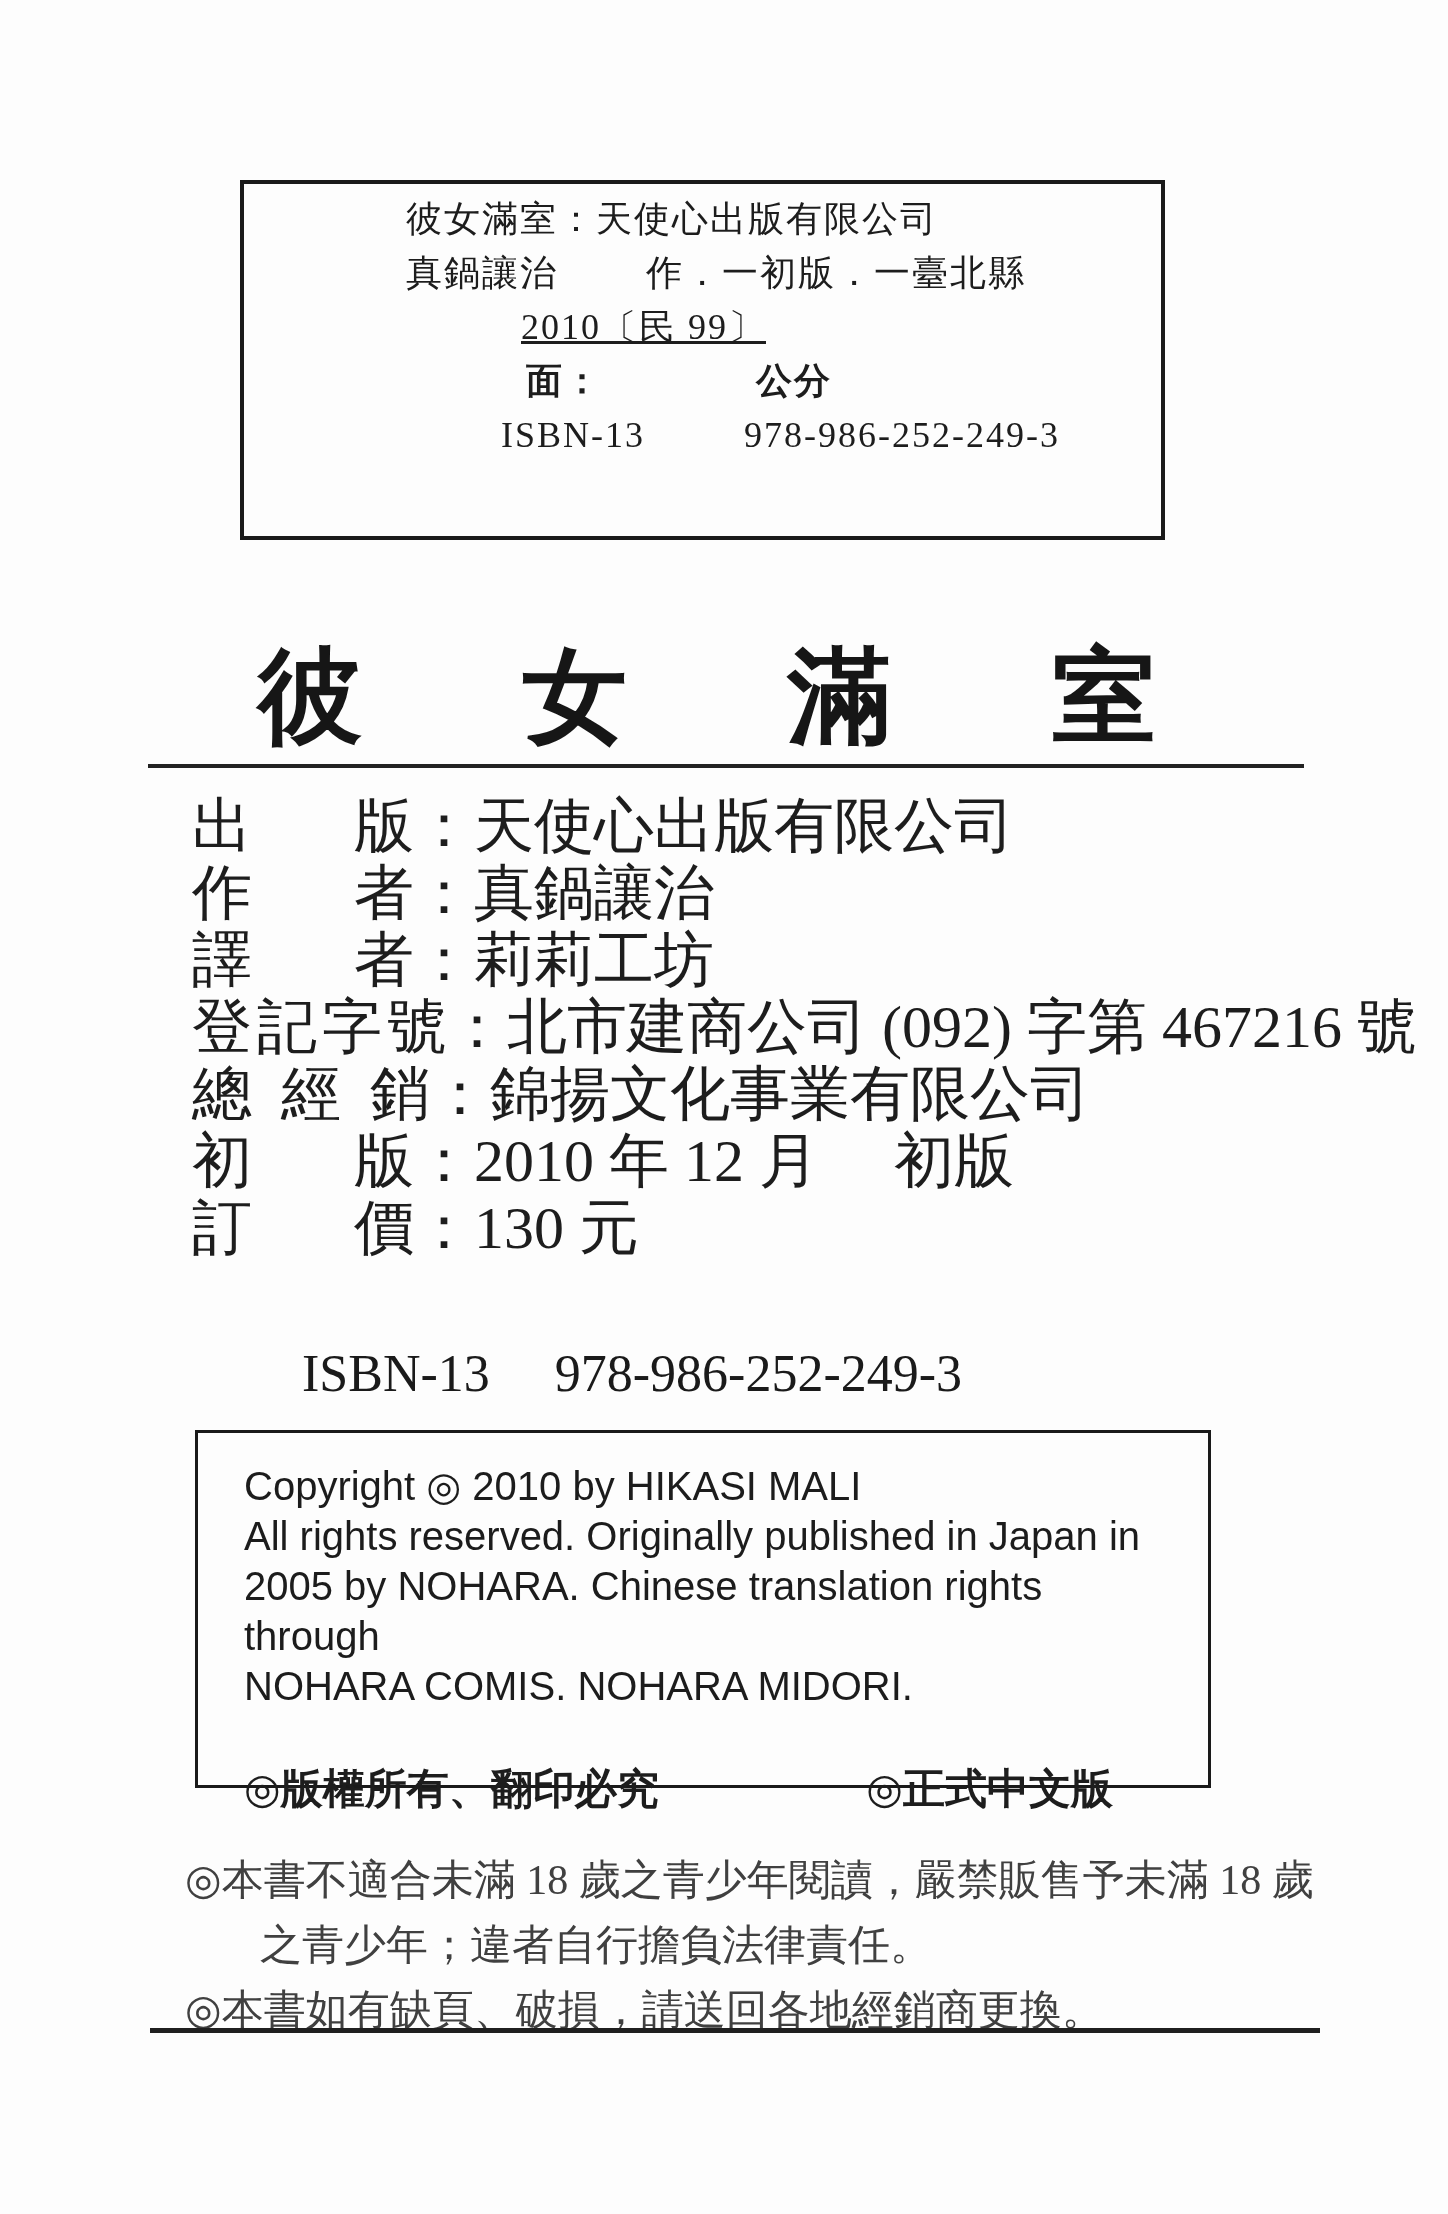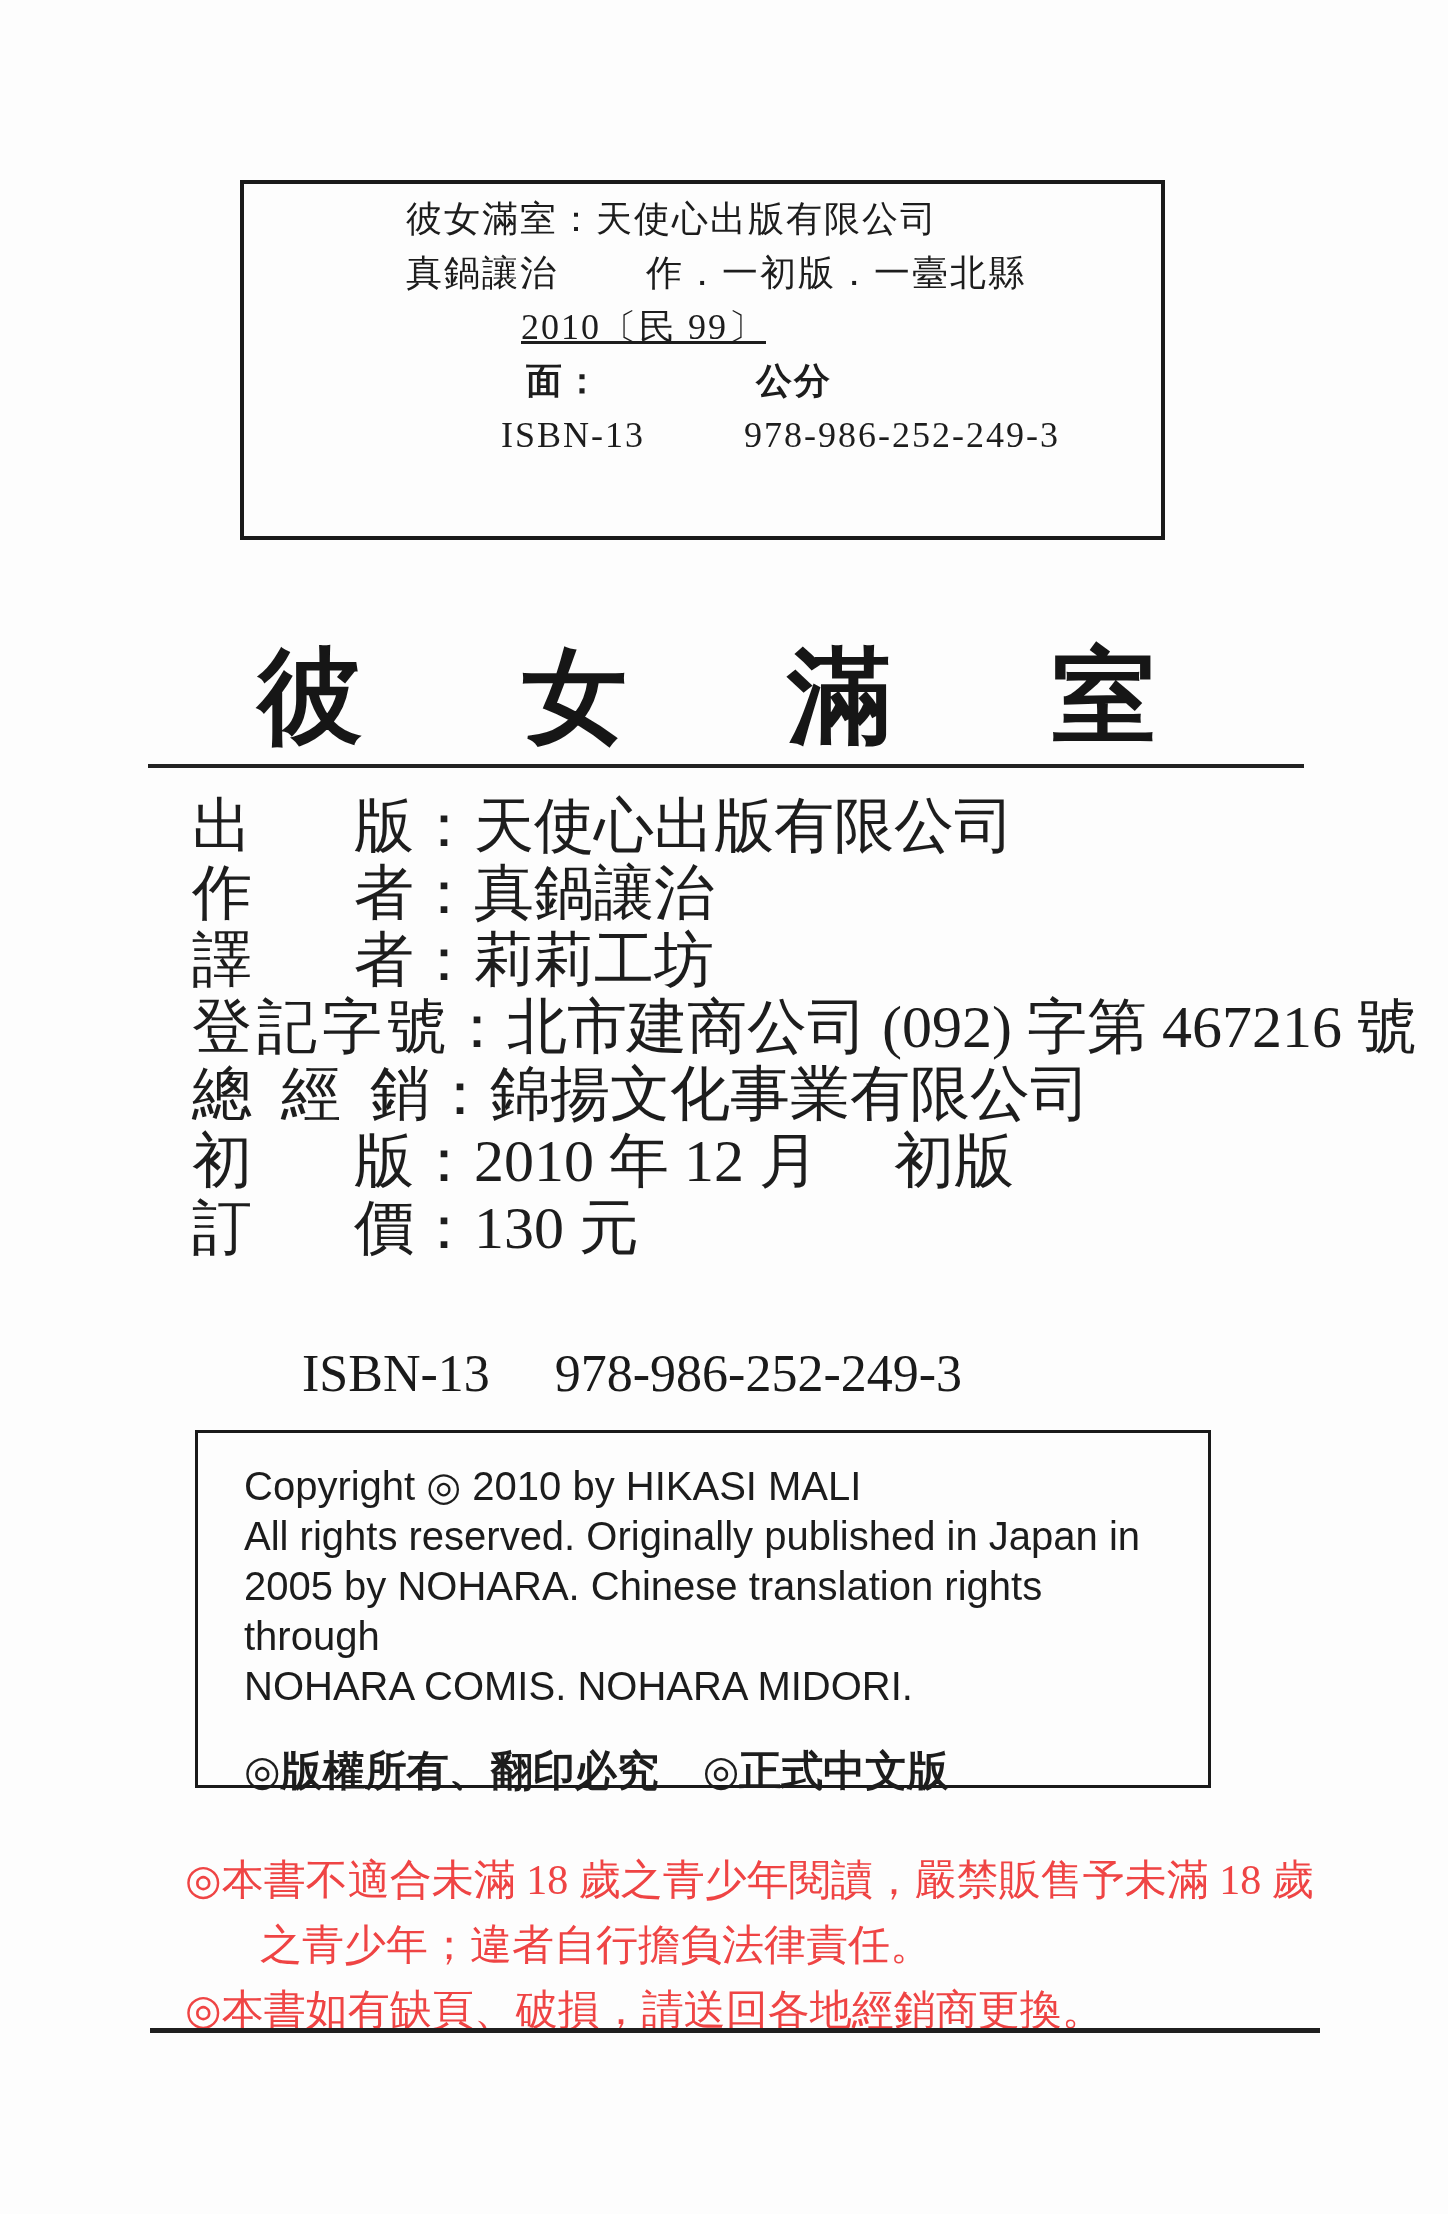--- a/index.html
+++ b/index.html
@@ -89,37 +89,37 @@
     box-sizing: border-box;
     padding: 28px 40px 0 46px;
     font-family: "Liberation Sans", "DejaVu Sans", sans-serif;
   }
   .copyright-line {
     font-size: 40px;
     line-height: 50px;
     color: #1c1c1c;
   }
   .rights-row {
-    margin-top: 36px;
+    margin-top: 54px;
     display: flex;
-    justify-content: flex-start;
+    justify-content: space-between;
     font-size: 42px;
     font-weight: bold;
     line-height: 48px;
     gap: 44px;
   }
   .rights-row .right-side { margin-right: 55px; }
 
   
   .notices {
     position: absolute;
     left: 185px; top: 1848px;
     font-size: 42px;
     line-height: 65px;
-    color: #ef4444;
+    color: #404040;
   }
   .notice-line { white-space: pre; }
   .notice-line.cont { padding-left: 75px; }
 
   .bottom-rule {
     position: absolute;
     left: 150px; top: 2028px;
     width: 1170px; height: 5px;
     background: #1f1f1f;
   }

